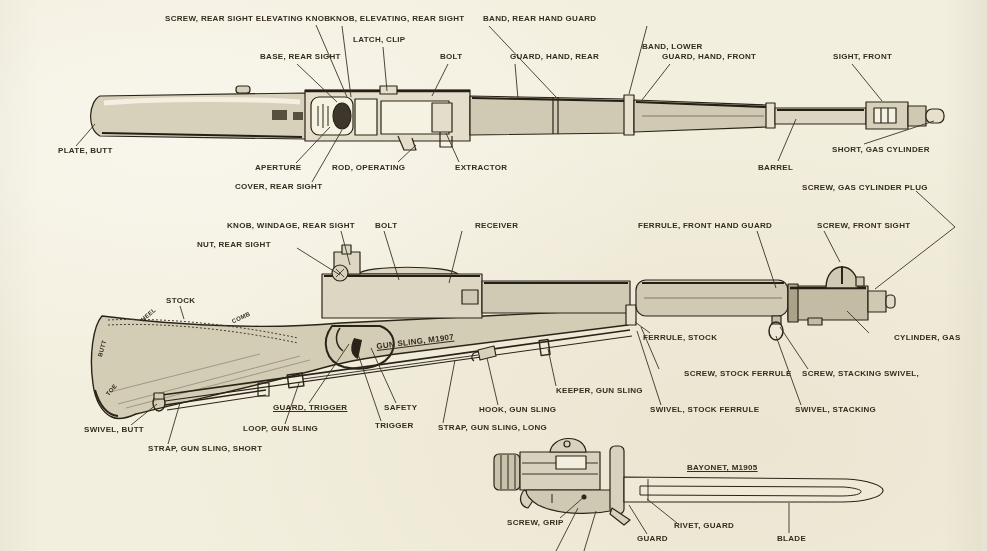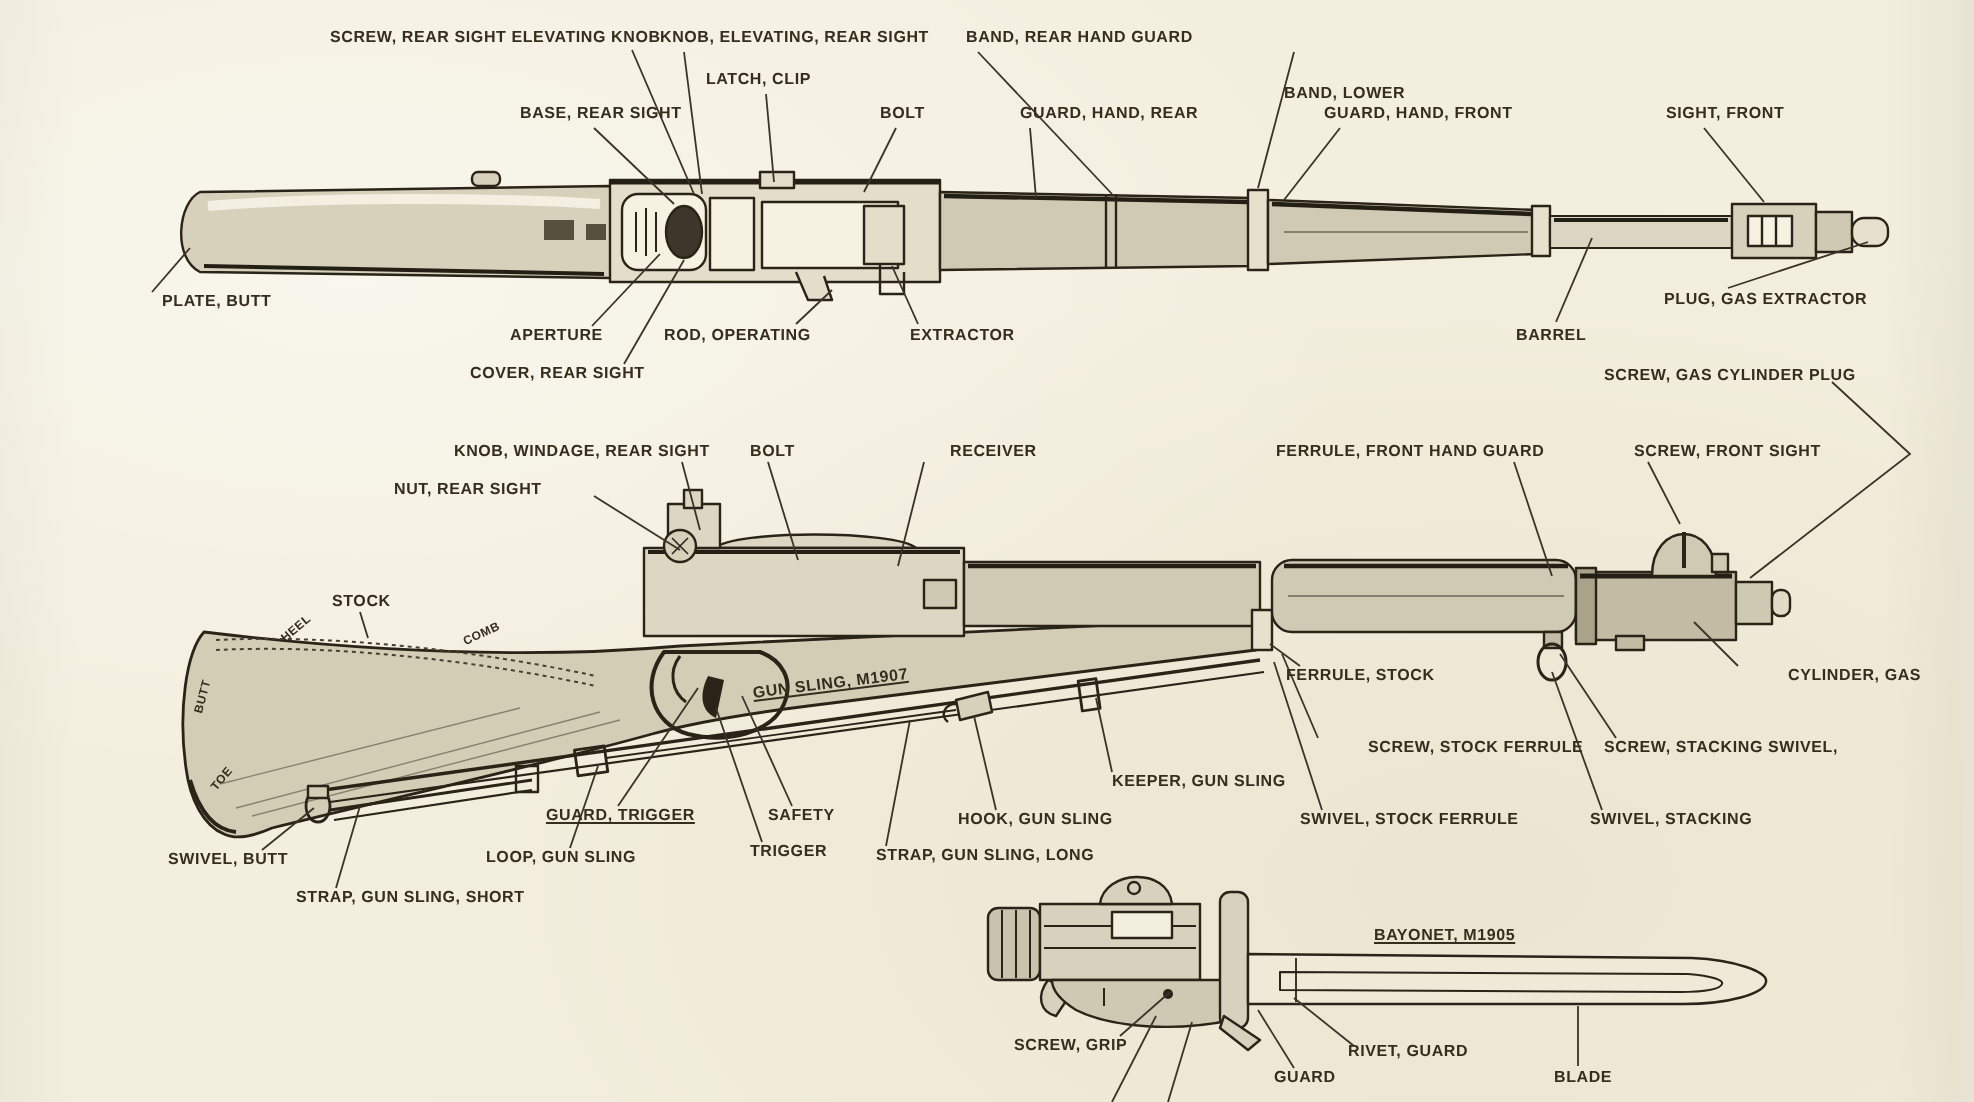--- a/index.html
+++ b/index.html
@@ -212,26 +212,26 @@
       <div class="label" style="left: 165px; top: 15px;">SCREW, REAR SIGHT ELEVATING KNOB</div>
       <div class="label" style="left: 330px; top: 15px;">KNOB, ELEVATING, REAR SIGHT</div>
       <div class="label" style="left: 353px; top: 36px;">LATCH, CLIP</div>
       <div class="label" style="left: 228px; top: 53px; padding-left: 32px;">BASE, REAR SIGHT</div>
       <div class="label" style="left: 440px; top: 53px;">BOLT</div>
       <div class="label" style="left: 483px; top: 15px;">BAND, REAR HAND GUARD</div>
       <div class="label" style="left: 642px; top: 15px; margin-top: 28px;">BAND, LOWER</div>
       <div class="label" style="left: 510px; top: 53px;">GUARD, HAND, REAR</div>
       <div class="label" style="left: 662px; top: 53px;">GUARD, HAND, FRONT</div>
       <div class="label" style="left: 833px; top: 53px;">SIGHT, FRONT</div>
-      <div class="label" style="left: 49px; top: 147px; padding-left: 32px;">PLATE, BUTT</div>
+      <div class="label" style="left: 26px; top: 147px; padding-left: 32px;">PLATE, BUTT</div>
       <div class="label" style="left: 255px; top: 164px;">APERTURE</div>
       <div class="label" style="left: 332px; top: 164px;">ROD, OPERATING</div>
       <div class="label" style="left: 455px; top: 164px;">EXTRACTOR</div>
       <div class="label" style="left: 235px; top: 183px;">COVER, REAR SIGHT</div>
-      <div class="label" style="left: 832px; top: 146px;">PLUG, GAS EXTRACTOR</div>
+      <div class="label" style="left: 832px; top: 146px;">SHORT, GAS CYLINDER</div>
       <div class="label" style="left: 758px; top: 164px;">BARREL</div>
       <div class="label" style="left: 802px; top: 184px;">SCREW, GAS CYLINDER PLUG</div>
       <div class="label" style="left: 227px; top: 222px;">KNOB, WINDAGE, REAR SIGHT</div>
       <div class="label" style="left: 375px; top: 222px;">BOLT</div>
       <div class="label" style="left: 453px; top: 222px; padding-left: 22px;">RECEIVER</div>
       <div class="label" style="left: 197px; top: 241px;">NUT, REAR SIGHT</div>
       <div class="label" style="left: 638px; top: 222px;">FERRULE, FRONT HAND GUARD</div>
       <div class="label" style="left: 817px; top: 222px;">SCREW, FRONT SIGHT</div>
       <div class="label" style="left: 166px; top: 297px;">STOCK</div>
       <div class="label u" style="left: 376px; top: 343px; transform: rotate(-7deg);">GUN SLING, M1907</div>

